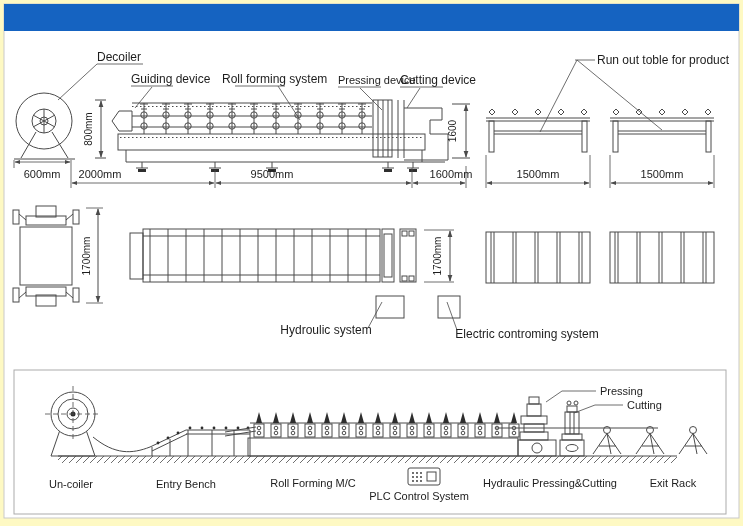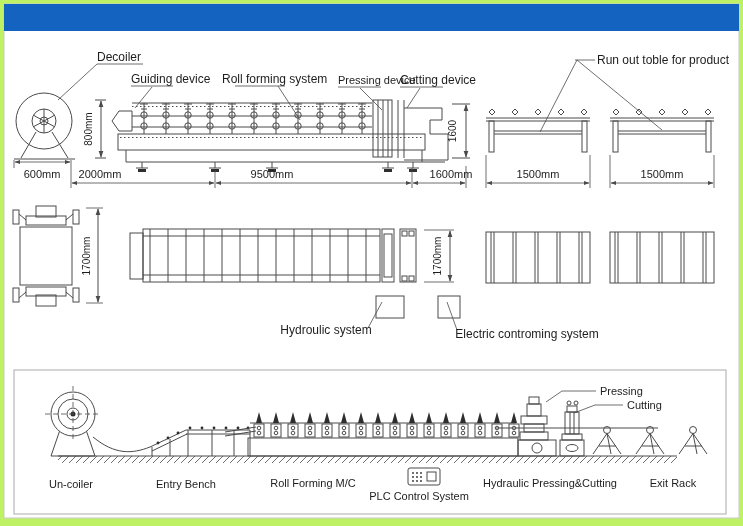--- a/index.html
+++ b/index.html
@@ -1,16 +1,16 @@
 <!DOCTYPE html>
 <html><head>
 <meta charset="utf-8">
 <style>
   html,body{margin:0;padding:0;background:#fff;}
-  .page{position:relative;width:743px;height:526px;background:#bef264;overflow:hidden;
+  .page{position:relative;width:743px;height:526px;background:#fef9c3;overflow:hidden;
         font-family:"Liberation Sans",sans-serif;text-decoration:underline;}
   svg{position:absolute;left:0;top:0;}
   svg .draw{stroke:#4a4a4a;fill:none;stroke-width:1;}
   svg .thin{stroke-width:0.8;}
   svg .fill{fill:#2e2e2e;stroke:none;}
   svg text{stroke:none;fill:#1d1d1d;font-family:"Liberation Sans",sans-serif;}
   .t12{font-size:12px;} .t11{font-size:11px;} .t10{font-size:10px;}
 </style>
 </head>
 <body>

